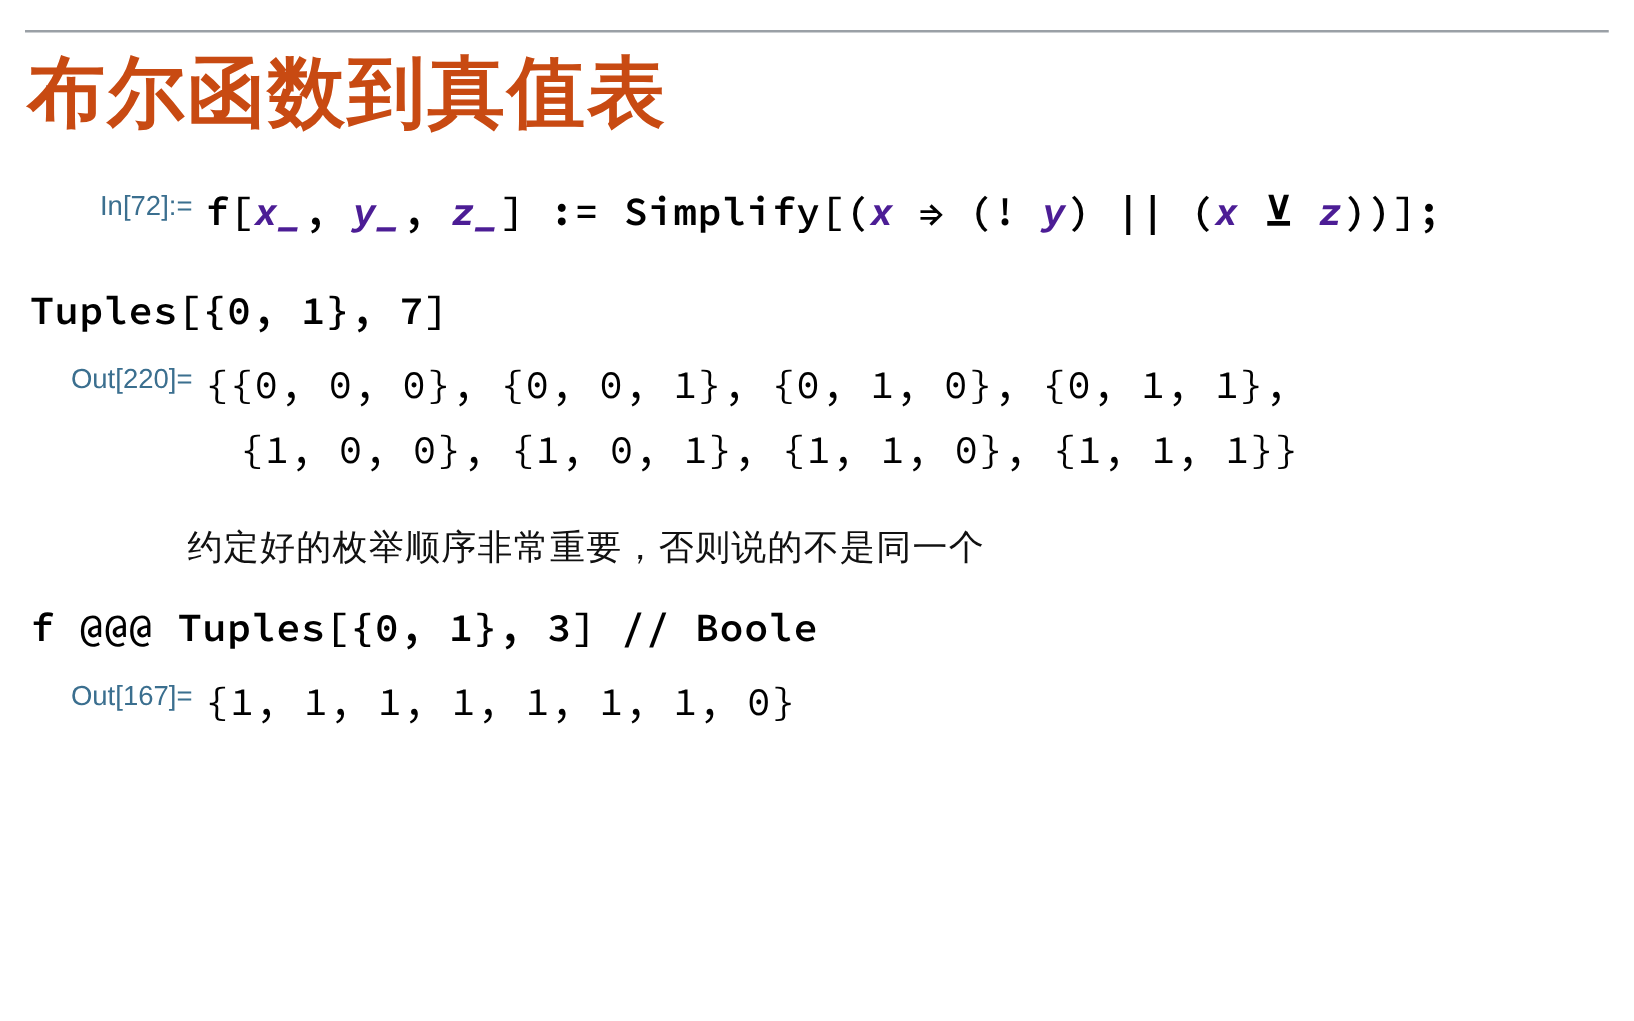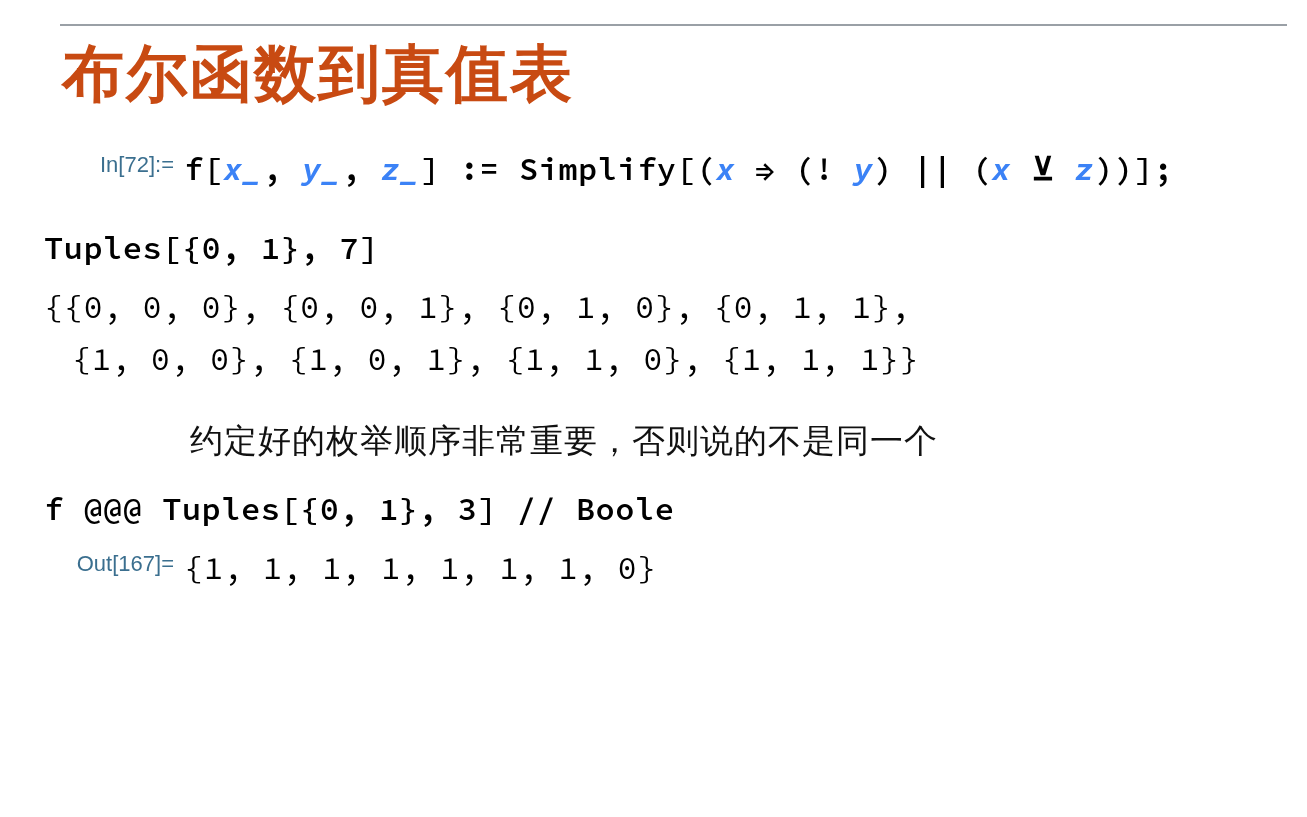--- a/index.html
+++ b/index.html
@@ -8,40 +8,39 @@
     background: #ffffff;
     font-family: "Helvetica Neue", Arial, "Microsoft YaHei", sans-serif;
     font-size: 32px;
     color: #000;
     width: 1307px;
     height: 817px;
     overflow: hidden;
   }
   .notebook {
     padding: 0 0 0 0;
-    margin-left: 40px;
   }
   .rule {
     margin: 24px 20px 6px 20px;
     border: 0;
     border-top: 2px solid #9aa0a6;
   }
   .section-title {
     font-size: 62px;
     font-weight: 600;
     color: #c84a12;
     margin: 4px 0 24px 22px;
     letter-spacing: 2px;
     font-family: "Microsoft YaHei", "Source Han Sans", sans-serif;
   }
   .cell {
     display: flex;
     align-items: flex-start;
     margin: 8px 0 8px 0;
-    padding-left: 4px;
+    padding-left: 24px;
     justify-content: space-between;
   }
   .cell.gap-top { margin-top: 28px; }
   .label {
     width: 130px;
     min-width: 130px;
     text-align: right;
     padding-right: 10px;
     color: #3b6f8f;
     font-size: 22px;
@@ -54,28 +53,28 @@
     font-size: 32px;
     font-weight: 600;
     line-height: 1.6;
     color: #000;
     letter-spacing: 0.5px;
   }
   .content.output {
     font-weight: 400;
   }
   .content.definition .sym {
-    color: #3b82f6;
+    color: #4c1d95;
     font-style: italic;
     font-weight: 700;
   }
   .text-cell {
     margin: 34px 0 20px 150px;
     font-family: "Microsoft YaHei", "Source Han Sans", sans-serif;
-    font-size: 33px;
+    font-size: 28px;
     font-weight: 500;
     color: #111;
     letter-spacing: 1px;
   }
   .output-lines > div:nth-child(2) {
     padding-left: 28px;
   }
 </style>
 </head>
 <body>
@@ -89,20 +88,21 @@
     <div class="content definition">
       <span>f[</span><span class="sym">x_</span><span>, </span><span class="sym">y_</span><span>, </span><span class="sym">z_</span><span>] := Simplify[(</span><span class="sym">x</span><span> ⇒ (! </span><span class="sym">y</span><span>) || (</span><span class="sym">x</span><span> ⊻ </span><span class="sym">z</span><span>))];</span>
     </div>
   </div>
 
   <div class="cell gap-top">
     <div class="content">Tuples[{0, 1}, 7]</div>
   </div>
 
   <div class="cell">
+    <div class="label">Out[220]=</div>
     <div class="content output output-lines">
       <div>{{0, 0, 0}, {0, 0, 1}, {0, 1, 0}, {0, 1, 1},</div>
       <div> {1, 0, 0}, {1, 0, 1}, {1, 1, 0}, {1, 1, 1}}</div>
     </div>
   </div>
 
   <div class="text-cell">约定好的枚举顺序非常重要，否则说的不是同一个</div>
 
   <div class="cell">
     <div class="content">f @@@ Tuples[{0, 1}, 3] // Boole</div>

